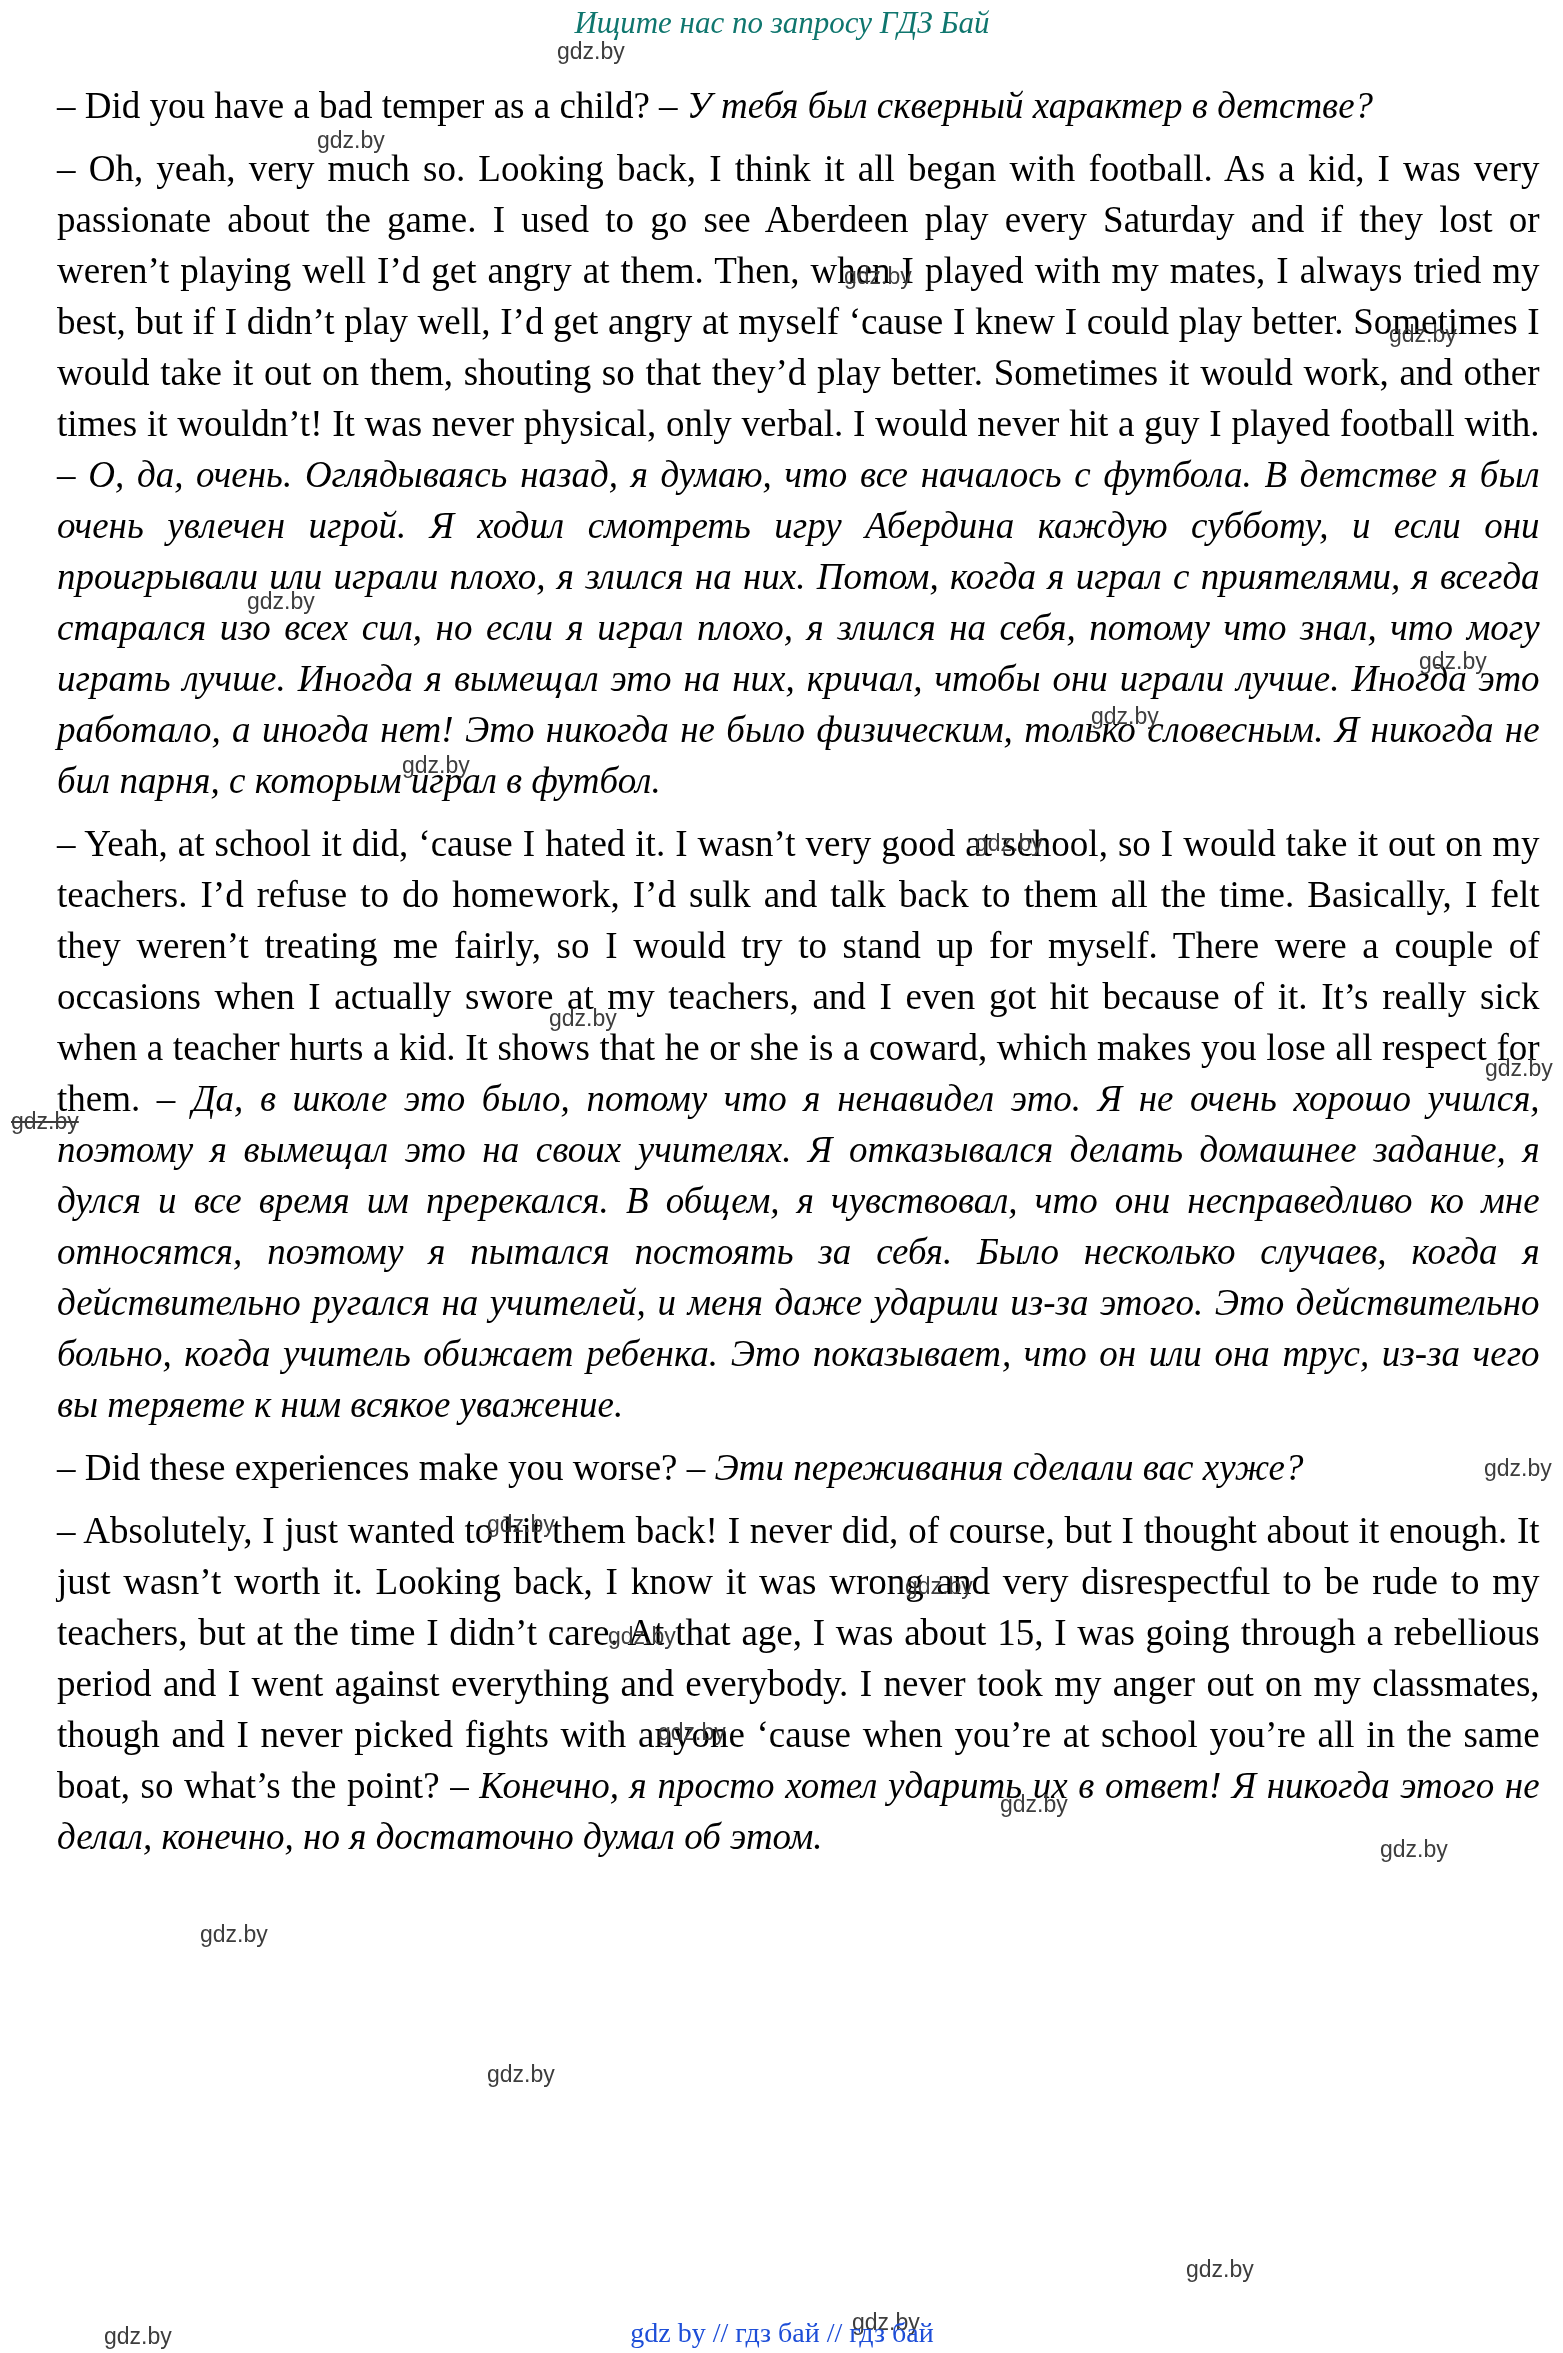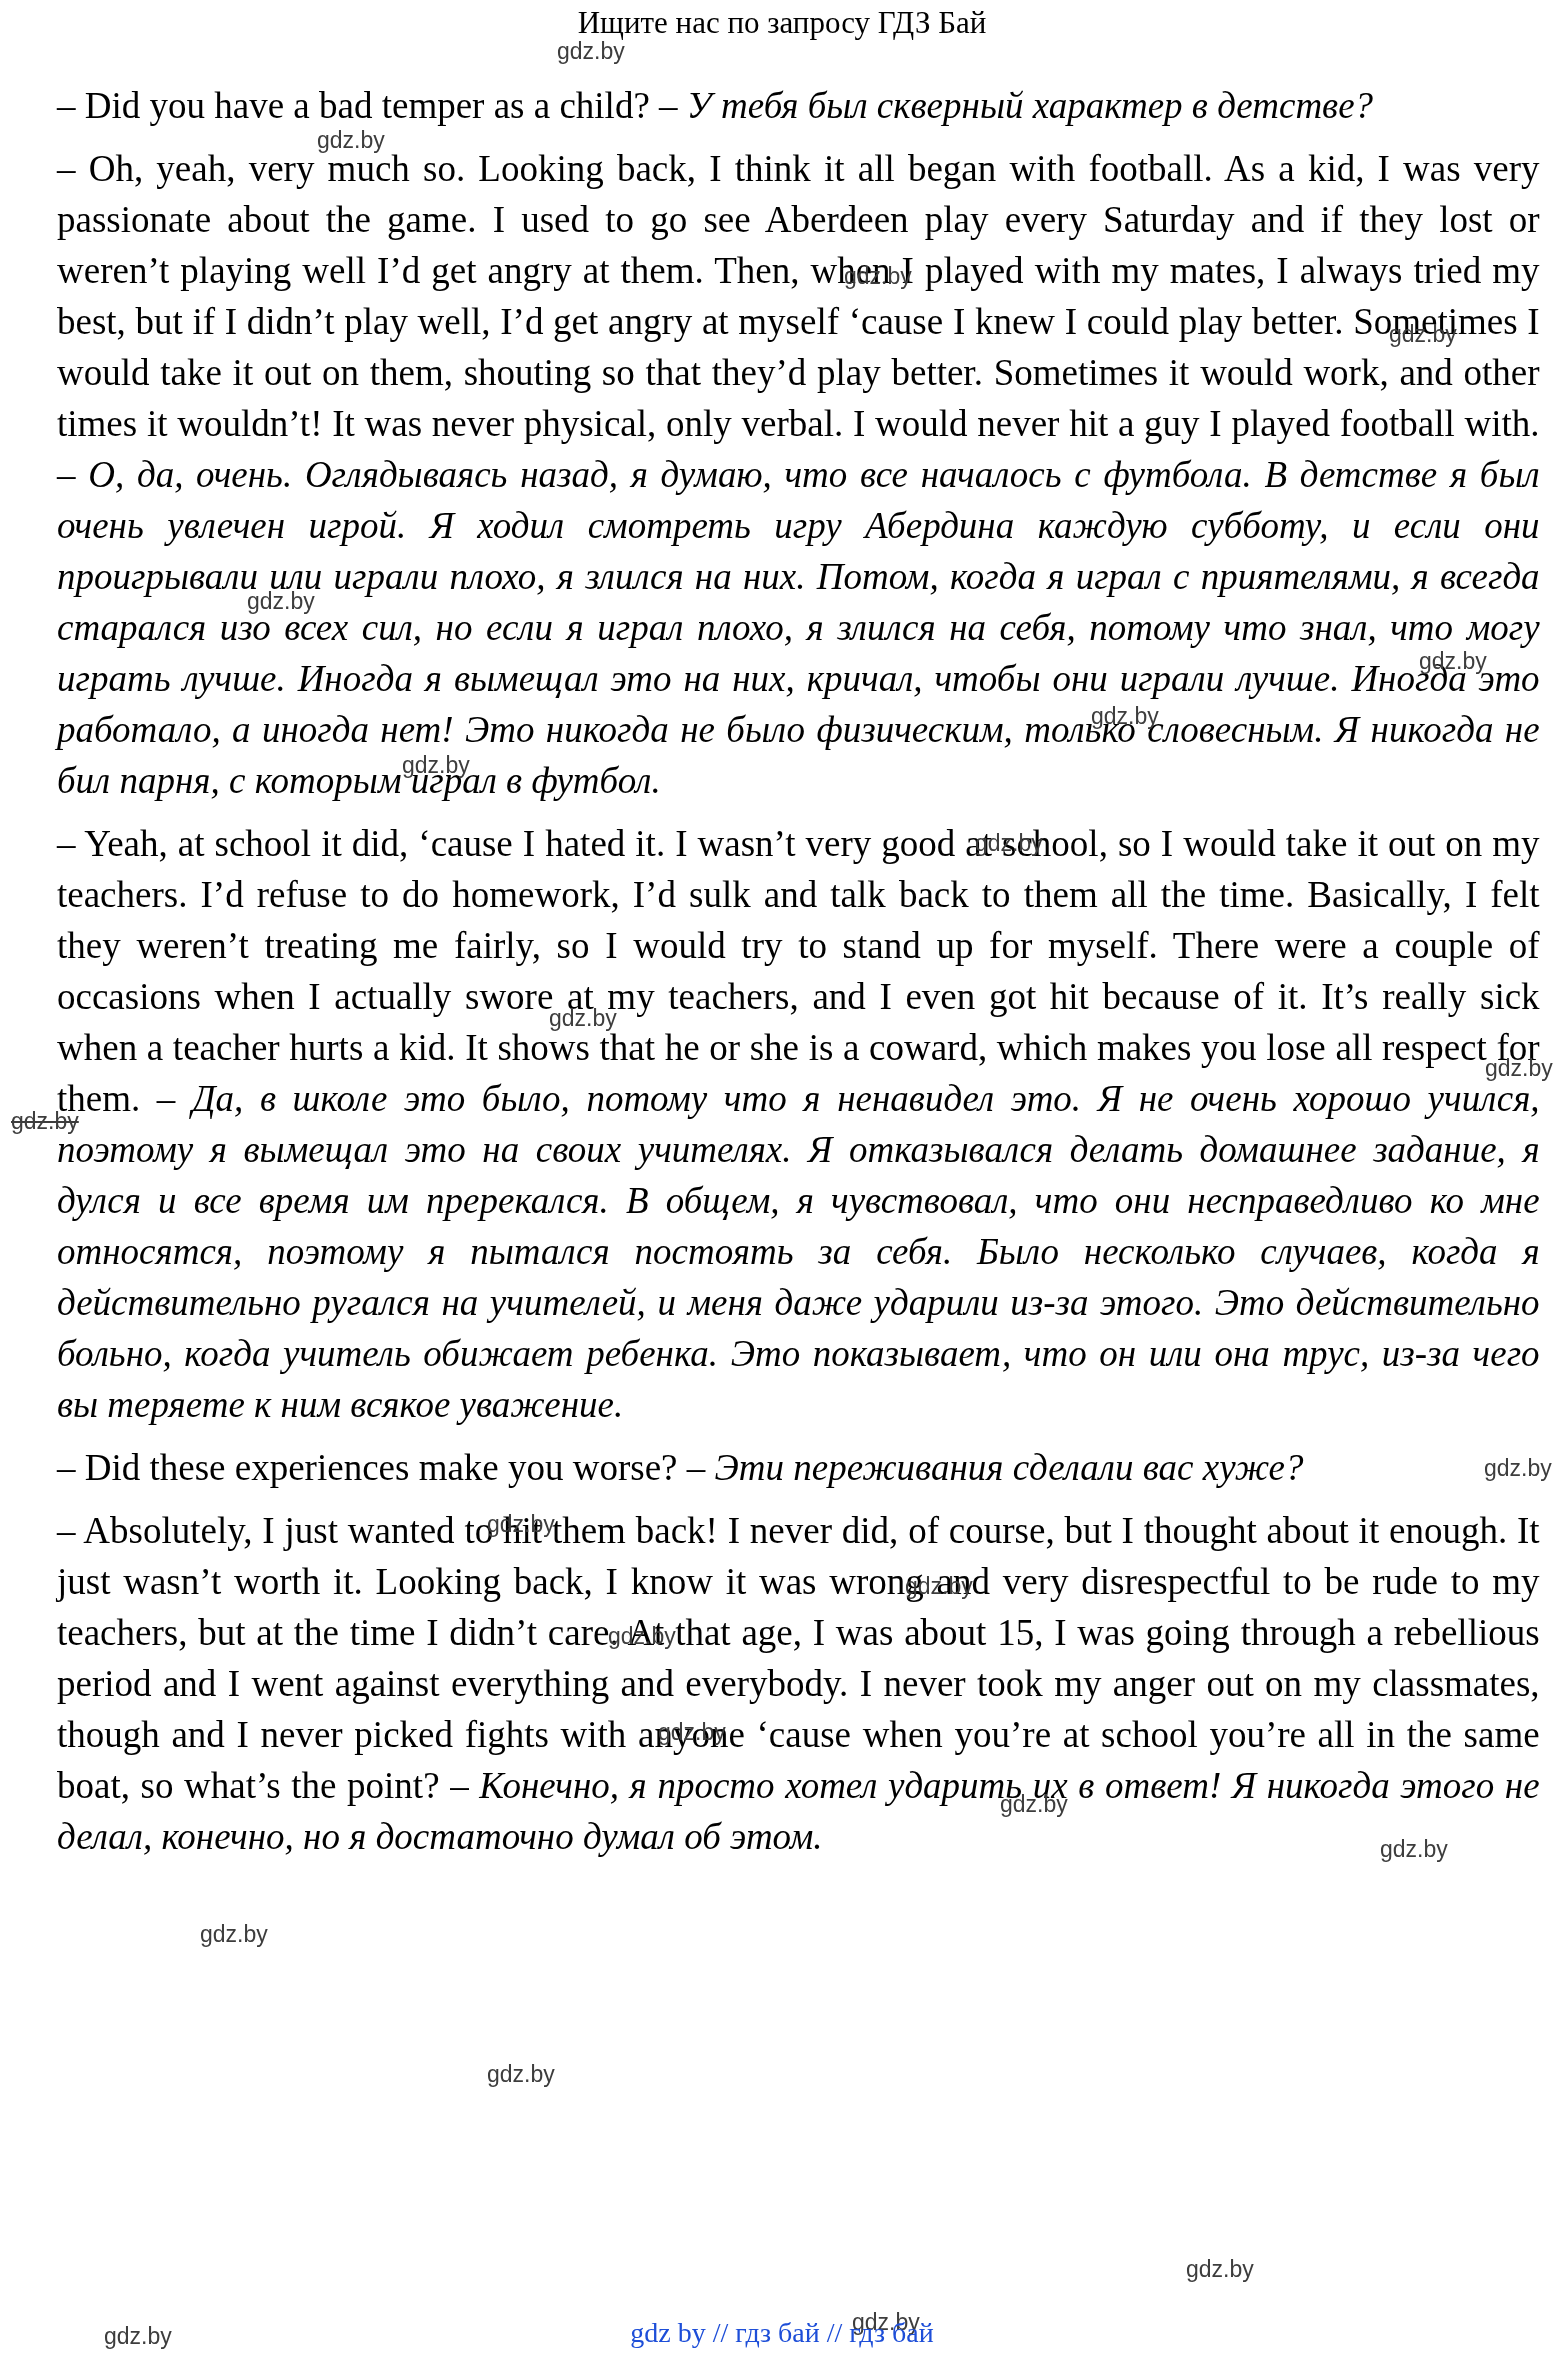--- a/index.html
+++ b/index.html
@@ -57,21 +57,21 @@
     font-size: 28px;
     color: #00a651;
     font-family: "Liberation Serif", serif;
   }
 </style>
 </head>
 <body>
 
 <div class="page">
 
-  <div class="header-promo" style="color: #000000;">Ищите нас по запросу ГДЗ Бай</div>
+  <div class="header-promo" style="color: #0f766e; font-style: italic;">Ищите нас по запросу ГДЗ Бай</div>
 
   <div class="content">
     <p><span class="en">– Did you have a bad temper as a child?</span> <span class="ru">– У тебя был скверный характер в детстве?</span></p>
     <p><span class="en">– Oh, yeah, very much so. Looking back, I think it all began with football. As a kid, I was very passionate about the game. I used to go see Aberdeen play every Saturday and if they lost or weren’t playing well I’d get angry at them. Then, when I played with my mates, I always tried my best, but if I didn’t play well, I’d get angry at myself ‘cause I knew I could play better. Sometimes I would take it out on them, shouting so that they’d play better. Sometimes it would work, and other times it wouldn’t! It was never physical, only verbal. I would never hit a guy I played football with.</span> <span class="ru">– О, да, очень. Оглядываясь назад, я думаю, что все началось с футбола. В детстве я был очень увлечен игрой. Я ходил смотреть игру Абердина каждую субботу, и если они проигрывали или играли плохо, я злился на них. Потом, когда я играл с приятелями, я всегда старался изо всех сил, но если я играл плохо, я злился на себя, потому что знал, что могу играть лучше. Иногда я вымещал это на них, кричал, чтобы они играли лучше. Иногда это работало, а иногда нет! Это никогда не было физическим, только словесным. Я никогда не бил парня, с которым играл в футбол.</span></p>
     <p><span class="en">– Yeah, at school it did, ‘cause I hated it. I wasn’t very good at school, so I would take it out on my teachers. I’d refuse to do homework, I’d sulk and talk back to them all the time. Basically, I felt they weren’t treating me fairly, so I would try to stand up for myself. There were a couple of occasions when I actually swore at my teachers, and I even got hit because of it. It’s really sick when a teacher hurts a kid. It shows that he or she is a coward, which makes you lose all respect for them.</span> <span class="ru">– Да, в школе это было, потому что я ненавидел это. Я не очень хорошо учился, поэтому я вымещал это на своих учителях. Я отказывался делать домашнее задание, я дулся и все время им пререкался. В общем, я чувствовал, что они несправедливо ко мне относятся, поэтому я пытался постоять за себя. Было несколько случаев, когда я действительно ругался на учителей, и меня даже ударили из-за этого. Это действительно больно, когда учитель обижает ребенка. Это показывает, что он или она трус, из-за чего вы теряете к ним всякое уважение.</span></p>
     <p><span class="en">– Did these experiences make you worse?</span> <span class="ru">– Эти переживания сделали вас хуже?</span></p>
     <p><span class="en">– Absolutely, I just wanted to hit them back! I never did, of course, but I thought about it enough. It just wasn’t worth it. Looking back, I know it was wrong and very disrespectful to be rude to my teachers, but at the time I didn’t care. At that age, I was about 15, I was going through a rebellious period and I went against everything and everybody. I never took my anger out on my classmates, though and I never picked fights with anyone ‘cause when you’re at school you’re all in the same boat, so what’s the point?</span> <span class="ru">– Конечно, я просто хотел ударить их в ответ! Я никогда этого не делал, конечно, но я достаточно думал об этом.</span></p>
   </div>
 
   <div>

